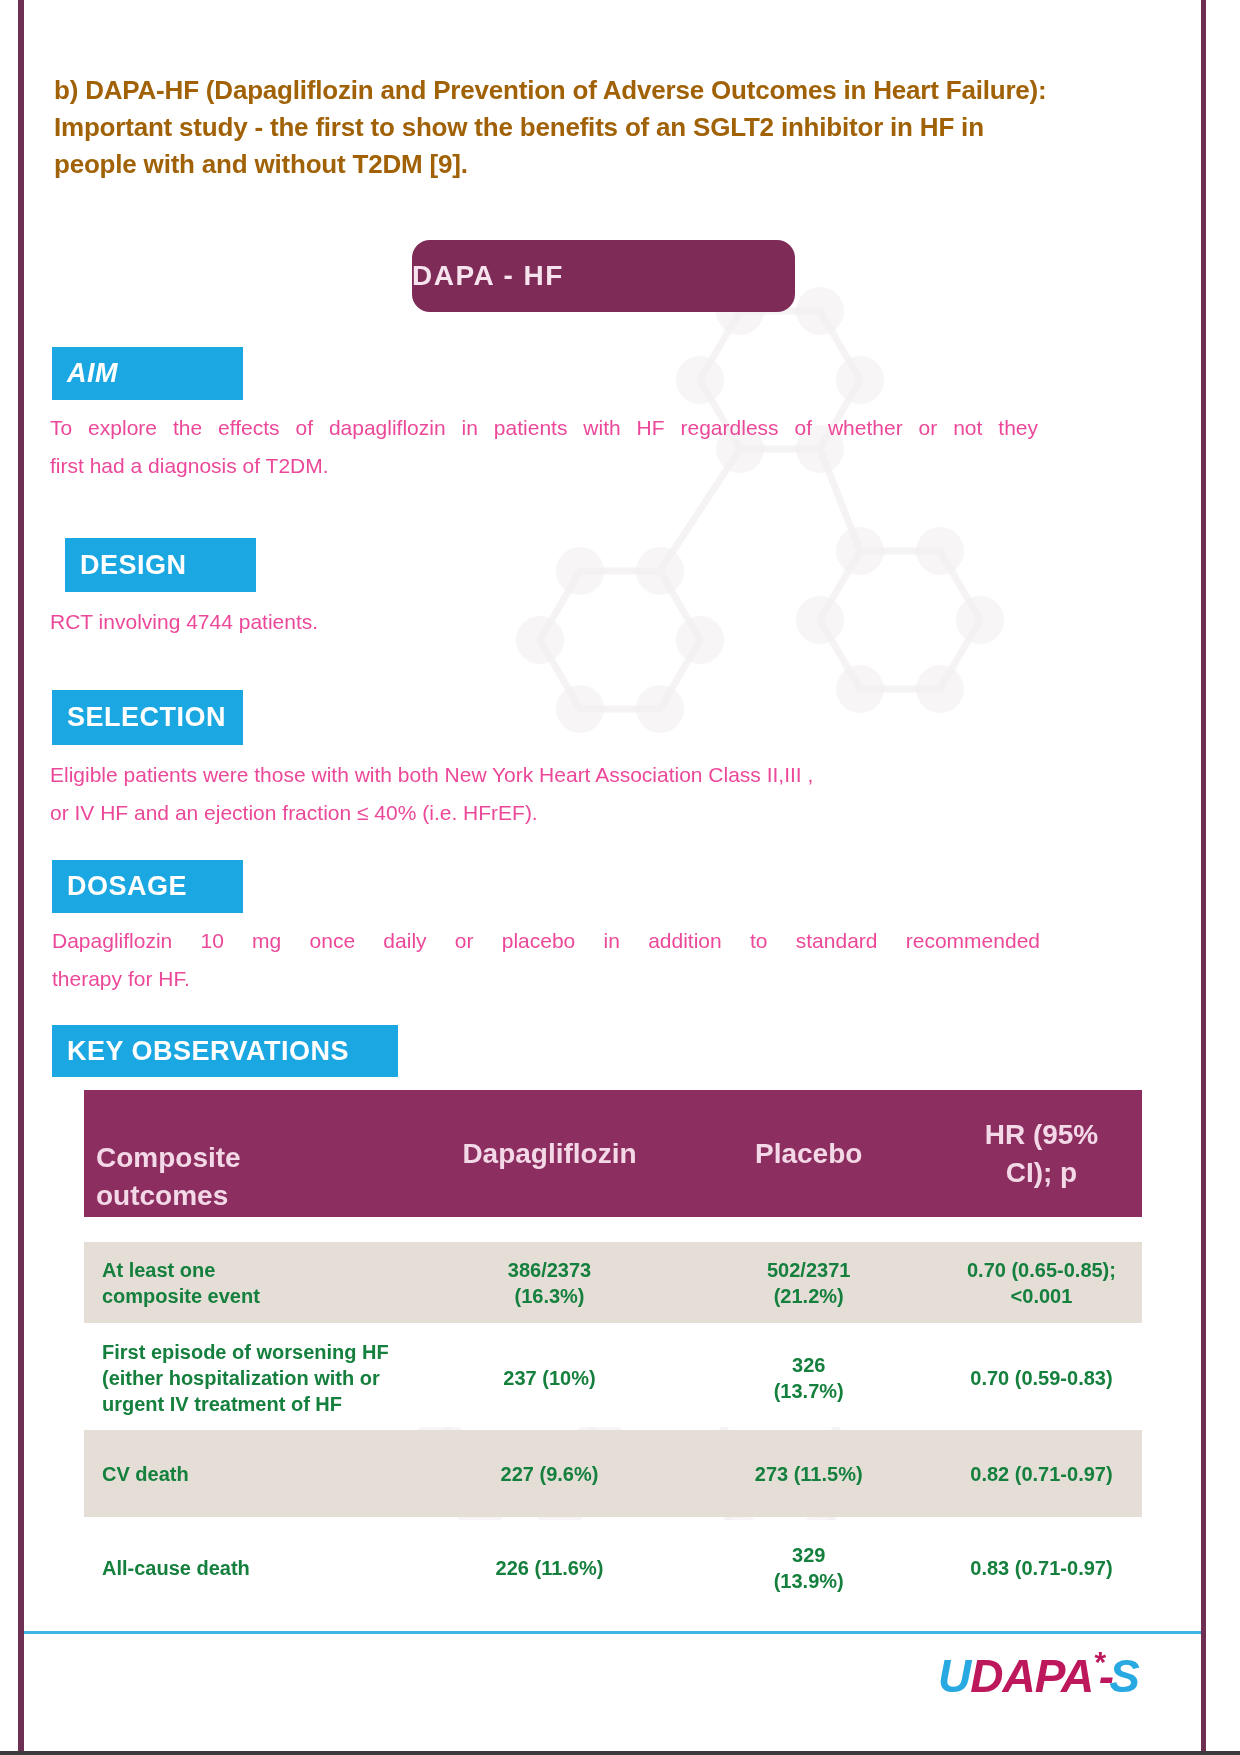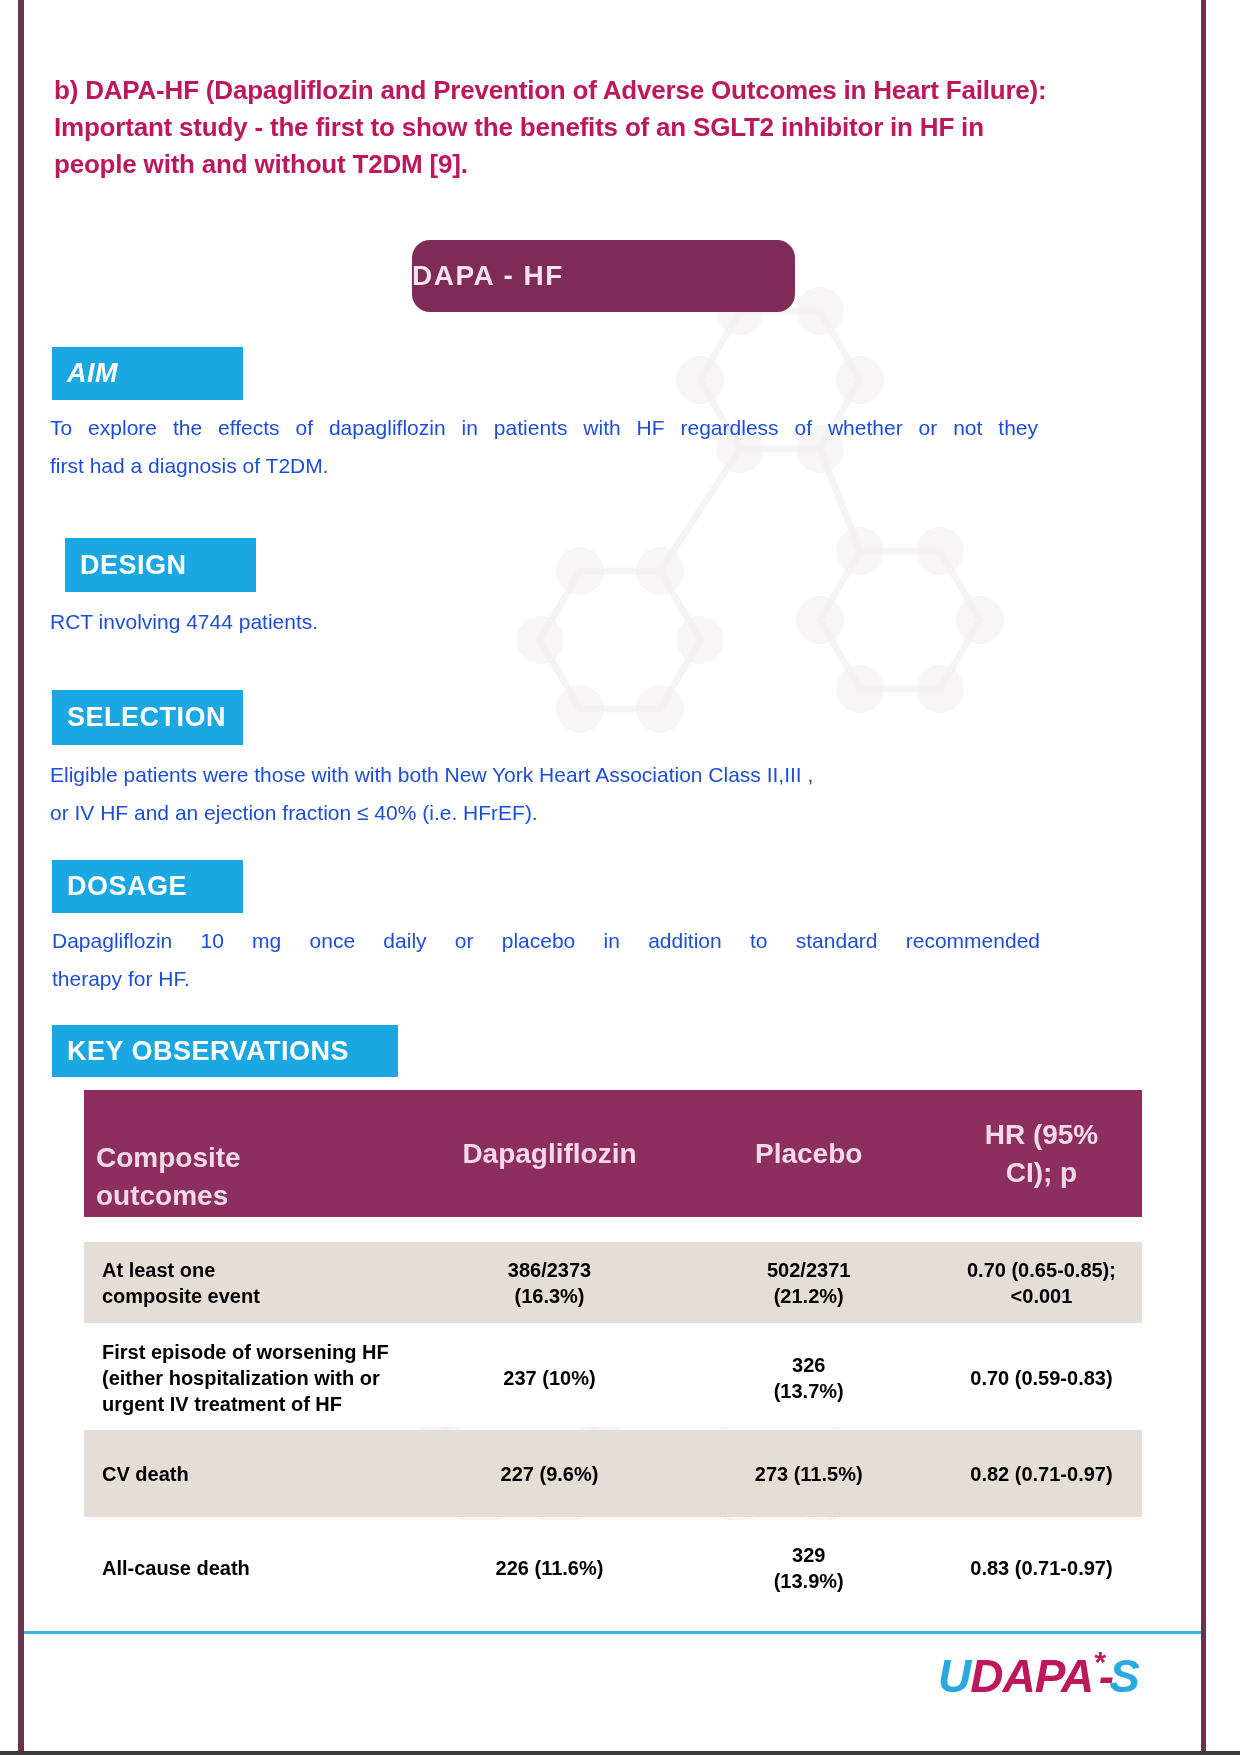--- a/index.html
+++ b/index.html
@@ -7,61 +7,61 @@
     position:relative;width:1240px;height:1755px;background:#ffffff;overflow:hidden;
     font-family:"Liberation Sans", sans-serif;
   }
   .watermark{position:absolute;left:0;top:0;pointer-events:none;}
   .border-left{position:absolute;left:18px;top:0;width:6px;height:100%;background:#6E3052;}
   .border-right{position:absolute;left:1201px;top:0;width:5px;height:100%;background:#6E3052;}
   .bottom-line{position:absolute;left:0;bottom:0;width:100%;height:4px;background:#3b3b3b;}
 
   .title{
     position:absolute;left:54px;top:72px;width:1060px;
-    font-size:26px;font-weight:bold;color:#be185d;line-height:37px;letter-spacing:-0.2px;
+    font-size:26px;font-weight:bold;color:#a16207;line-height:37px;letter-spacing:-0.2px;
   }
   .banner{
     position:absolute;left:412px;top:240px;width:383px;height:72px;
     background:#7E2B57;border-radius:18px;
     display:flex;align-items:center;justify-content:flex-start;
     color:#F6E3EE;font-size:28px;font-weight:bold;letter-spacing:1.5px;
   }
   .label-box{
     position:absolute;left:52px;width:191px;height:53px;background:#1BA7E2;
     color:#ffffff;font-weight:bold;font-size:27px;letter-spacing:0.5px;
     display:flex;align-items:center;padding-left:15px;box-sizing:border-box;
   }
   .aim-box{top:347px;font-style:italic;}
   .design-box{top:538px;height:54px;margin-left:13px;}
   .selection-box{top:690px;height:55px;}
   .dosage-box{top:860px;}
   .keyobs-box{top:1025px;width:346px;height:52px;}
 
   .para{
     position:absolute;left:50px;width:988px;
-    font-size:21px;color:#1d4ed8;line-height:38px;
+    font-size:21px;color:#ec4899;line-height:38px;
   }
   .aim-para{top:409px;}
   .design-para{top:603px;}
   .selection-para{top:756px;width:1010px;}
   .dosage-para{top:922px;left:52px;}
   .jline{text-align:justify;text-align-last:justify;}
 
   .tbl-header{
     position:absolute;left:84px;top:1090px;width:1058px;height:127px;
     background:#8C2E5F;color:#F3D9E7;
     display:grid;grid-template-columns:32% 24% 25% 19%;align-items:center;
     font-weight:bold;font-size:28px;line-height:38px;
   }
   .th1{padding-left:12px;margin-top:47px;}
   .th2,.th3,.th4{text-align:center;}
   .row{
     position:absolute;left:84px;width:1058px;
     display:grid;grid-template-columns:32% 24% 25% 19%;align-items:center;
-    font-weight:bold;font-size:20px;line-height:26px;color:#000000;
+    font-weight:bold;font-size:20px;line-height:26px;color:#15803d;
   }
   .r1{top:1242px;height:81px;background:#E4DED7;}
   .r2{top:1328px;height:99px;background:#ffffff;}
   .r3{top:1430px;height:87px;background:#E4DED7;}
   .r4{top:1520px;height:96px;background:#ffffff;}
   .c1{padding-left:18px;padding-right:8px;}
   .c2,.c3,.c4{text-align:center;}
 
   .cyan-line{position:absolute;left:24px;top:1631px;width:1177px;height:3px;background:#3EB4E4;}
 

